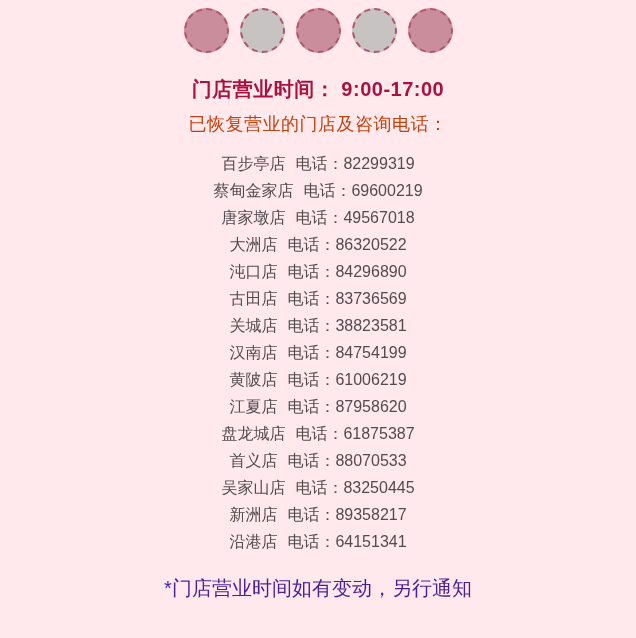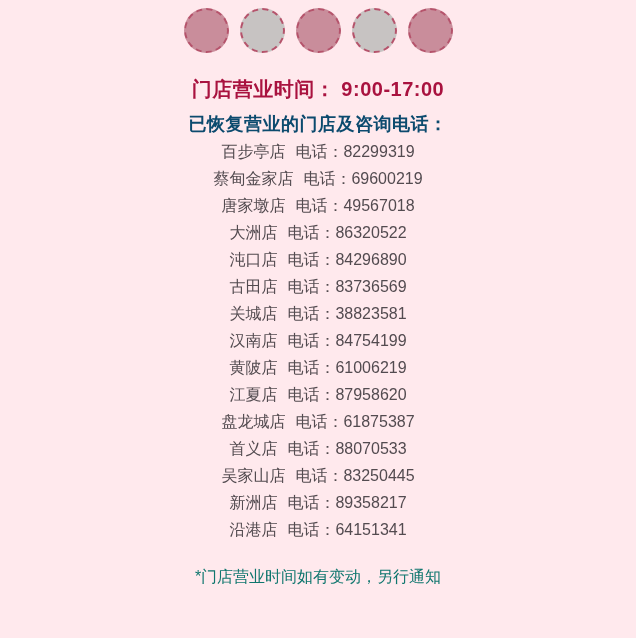--- a/index.html
+++ b/index.html
@@ -39,43 +39,43 @@
     font-size: 20px;
     font-weight: bold;
     line-height: 27px;
     color: #a9123f;
     letter-spacing: 0.5px;
   }
   .sub-heading {
     margin: 0;
     text-align: center;
     font-size: 18px;
-    font-weight: bold;
+    font-weight: normal;
     line-height: 27px;
-    color: #0c4a6e;
+    color: #c2410c;
     letter-spacing: 0.5px;
   }
   .store-list {
-    margin: 0;
+    margin: 12px;
   }
   .store-row {
     text-align: center;
     font-size: 16px;
     line-height: 27px;
     color: #534b50;
   }
   .store-row .phone-label {
     margin-left: 10px;
   }
   .footer-note {
     margin-top: 20px;
     text-align: center;
-    font-size: 16px;
+    font-size: 20px;
     line-height: 27px;
-    color: #0f766e;
+    color: #4c1d95;
   }
 </style>
 </head>
 <body>
 
 <div class="page">
 
   <div class="circles-row" id="circles-row">
       <span class="circle" style="background-color: rgb(201, 141, 155); border-color: rgb(181, 83, 107);"></span>
       <span class="circle" style="background-color: rgb(199, 195, 194); border-color: rgb(181, 83, 107);"></span>

